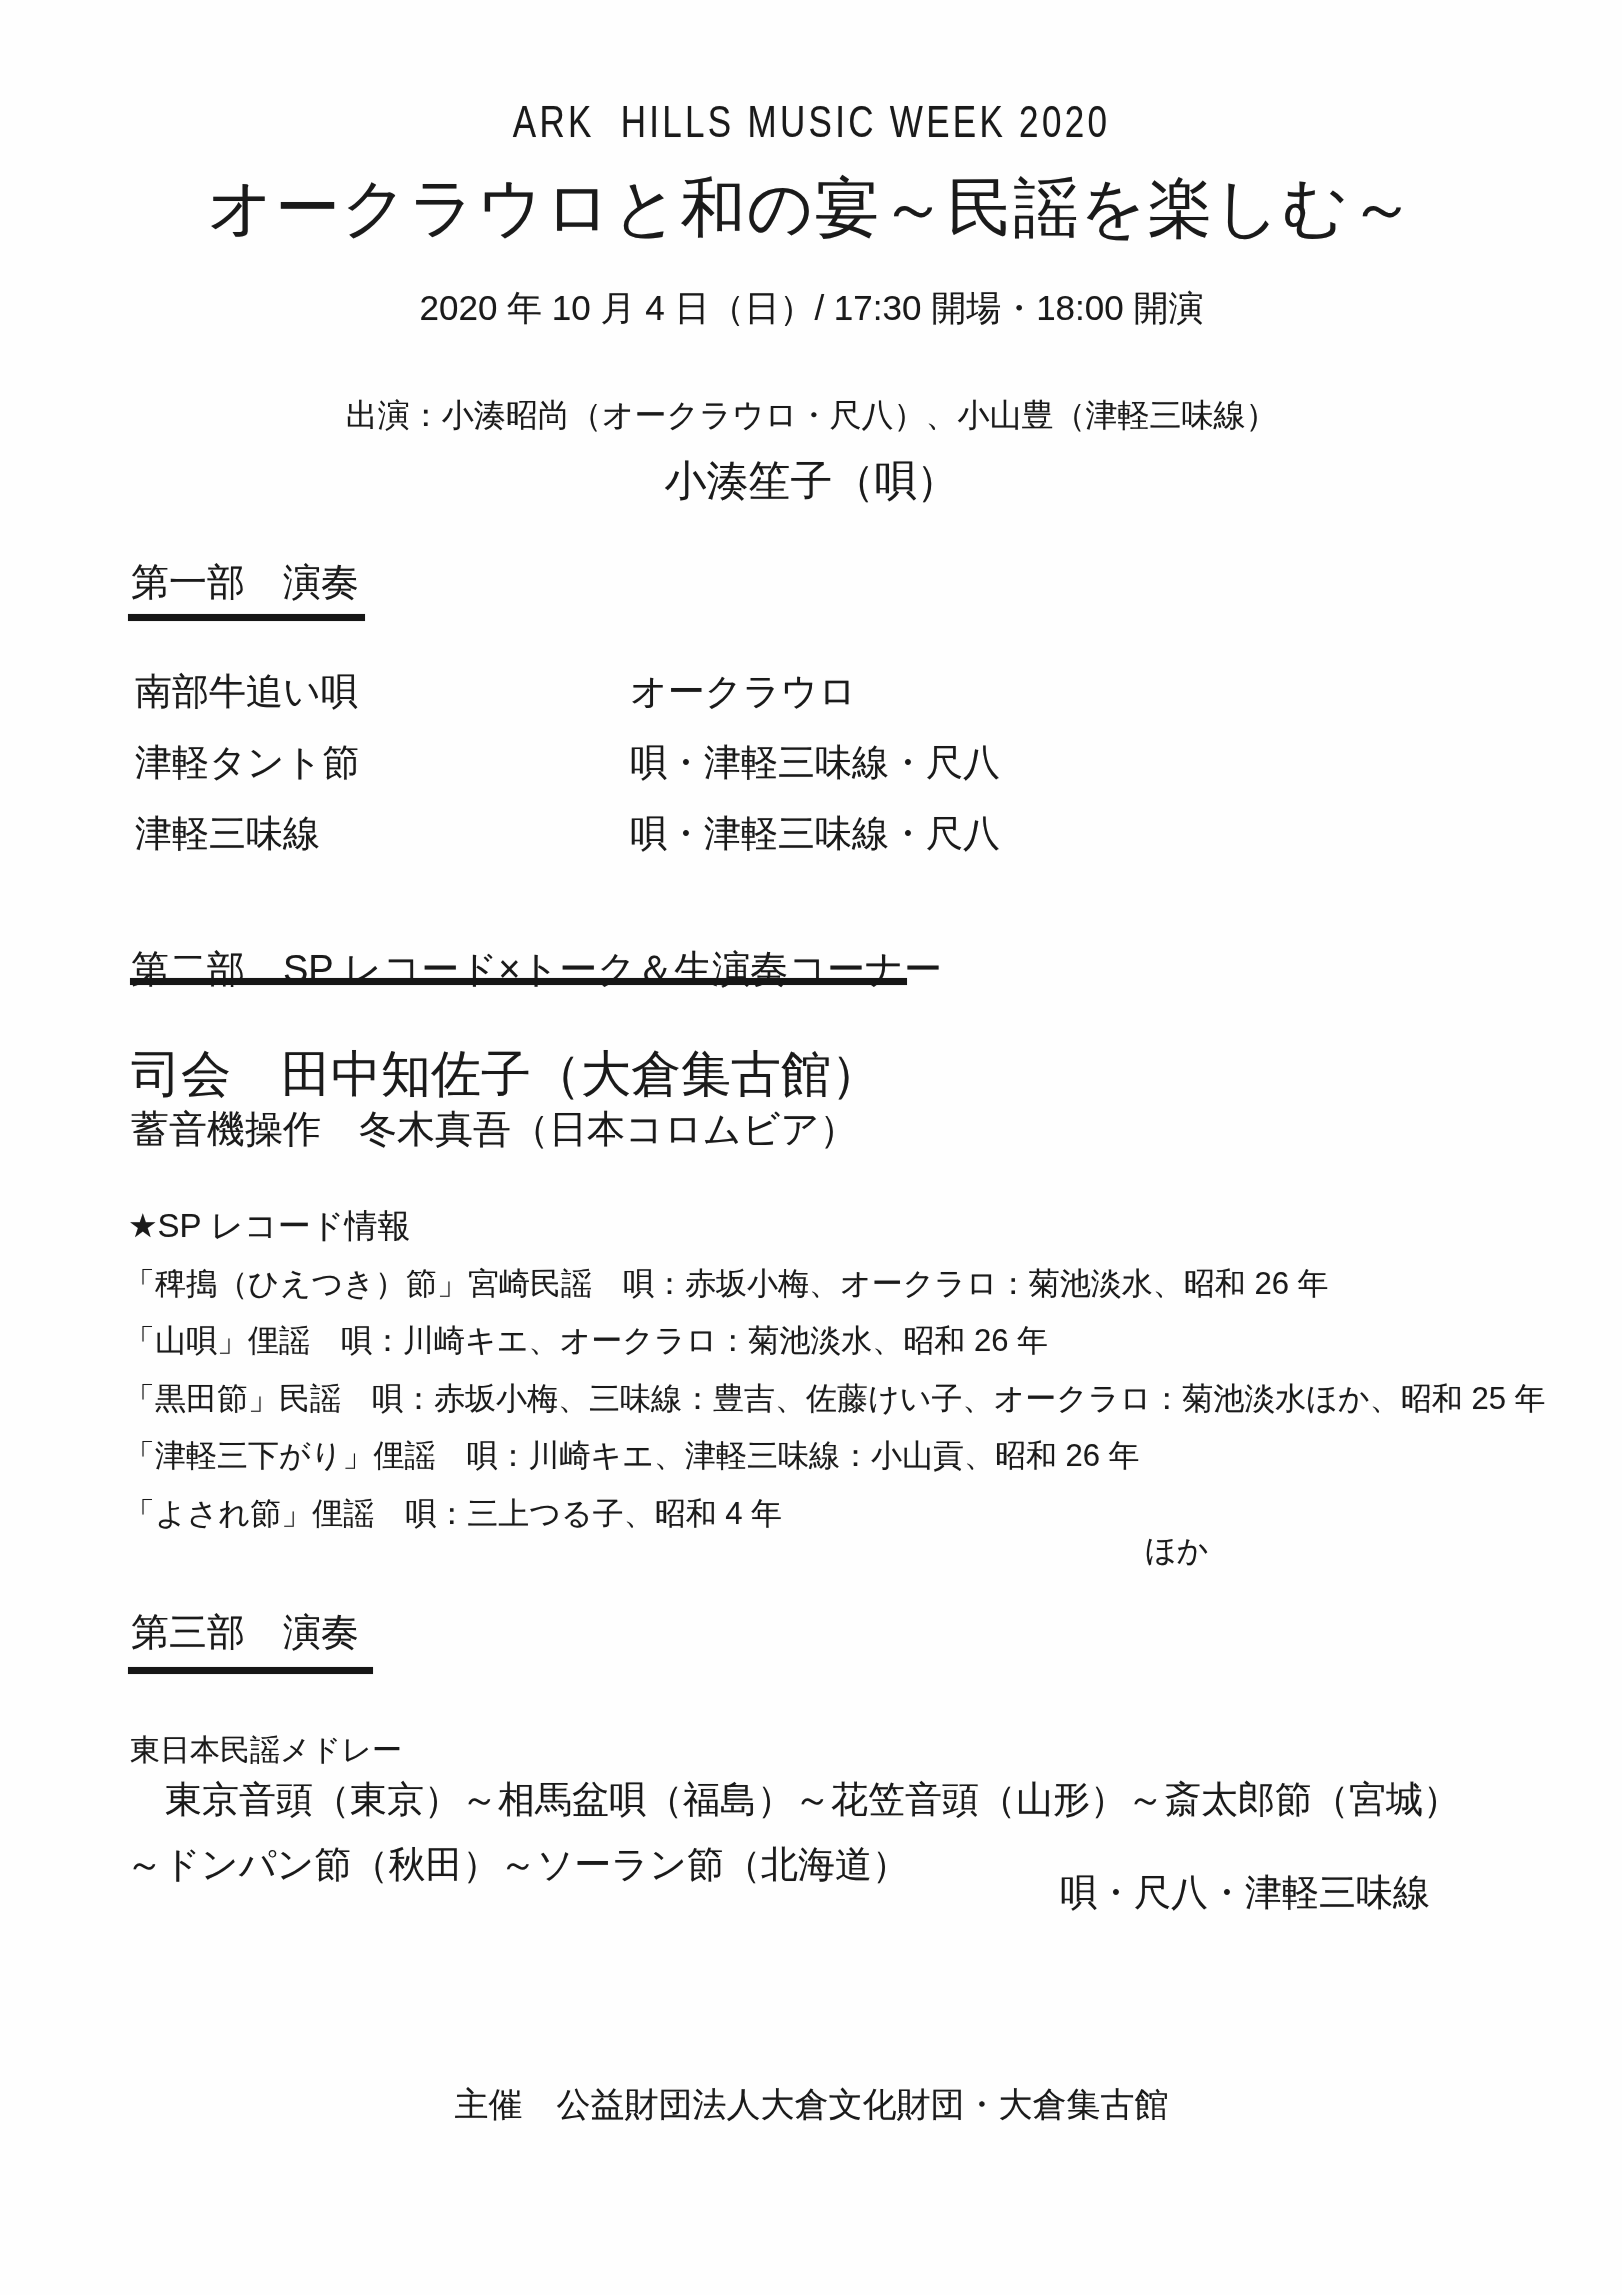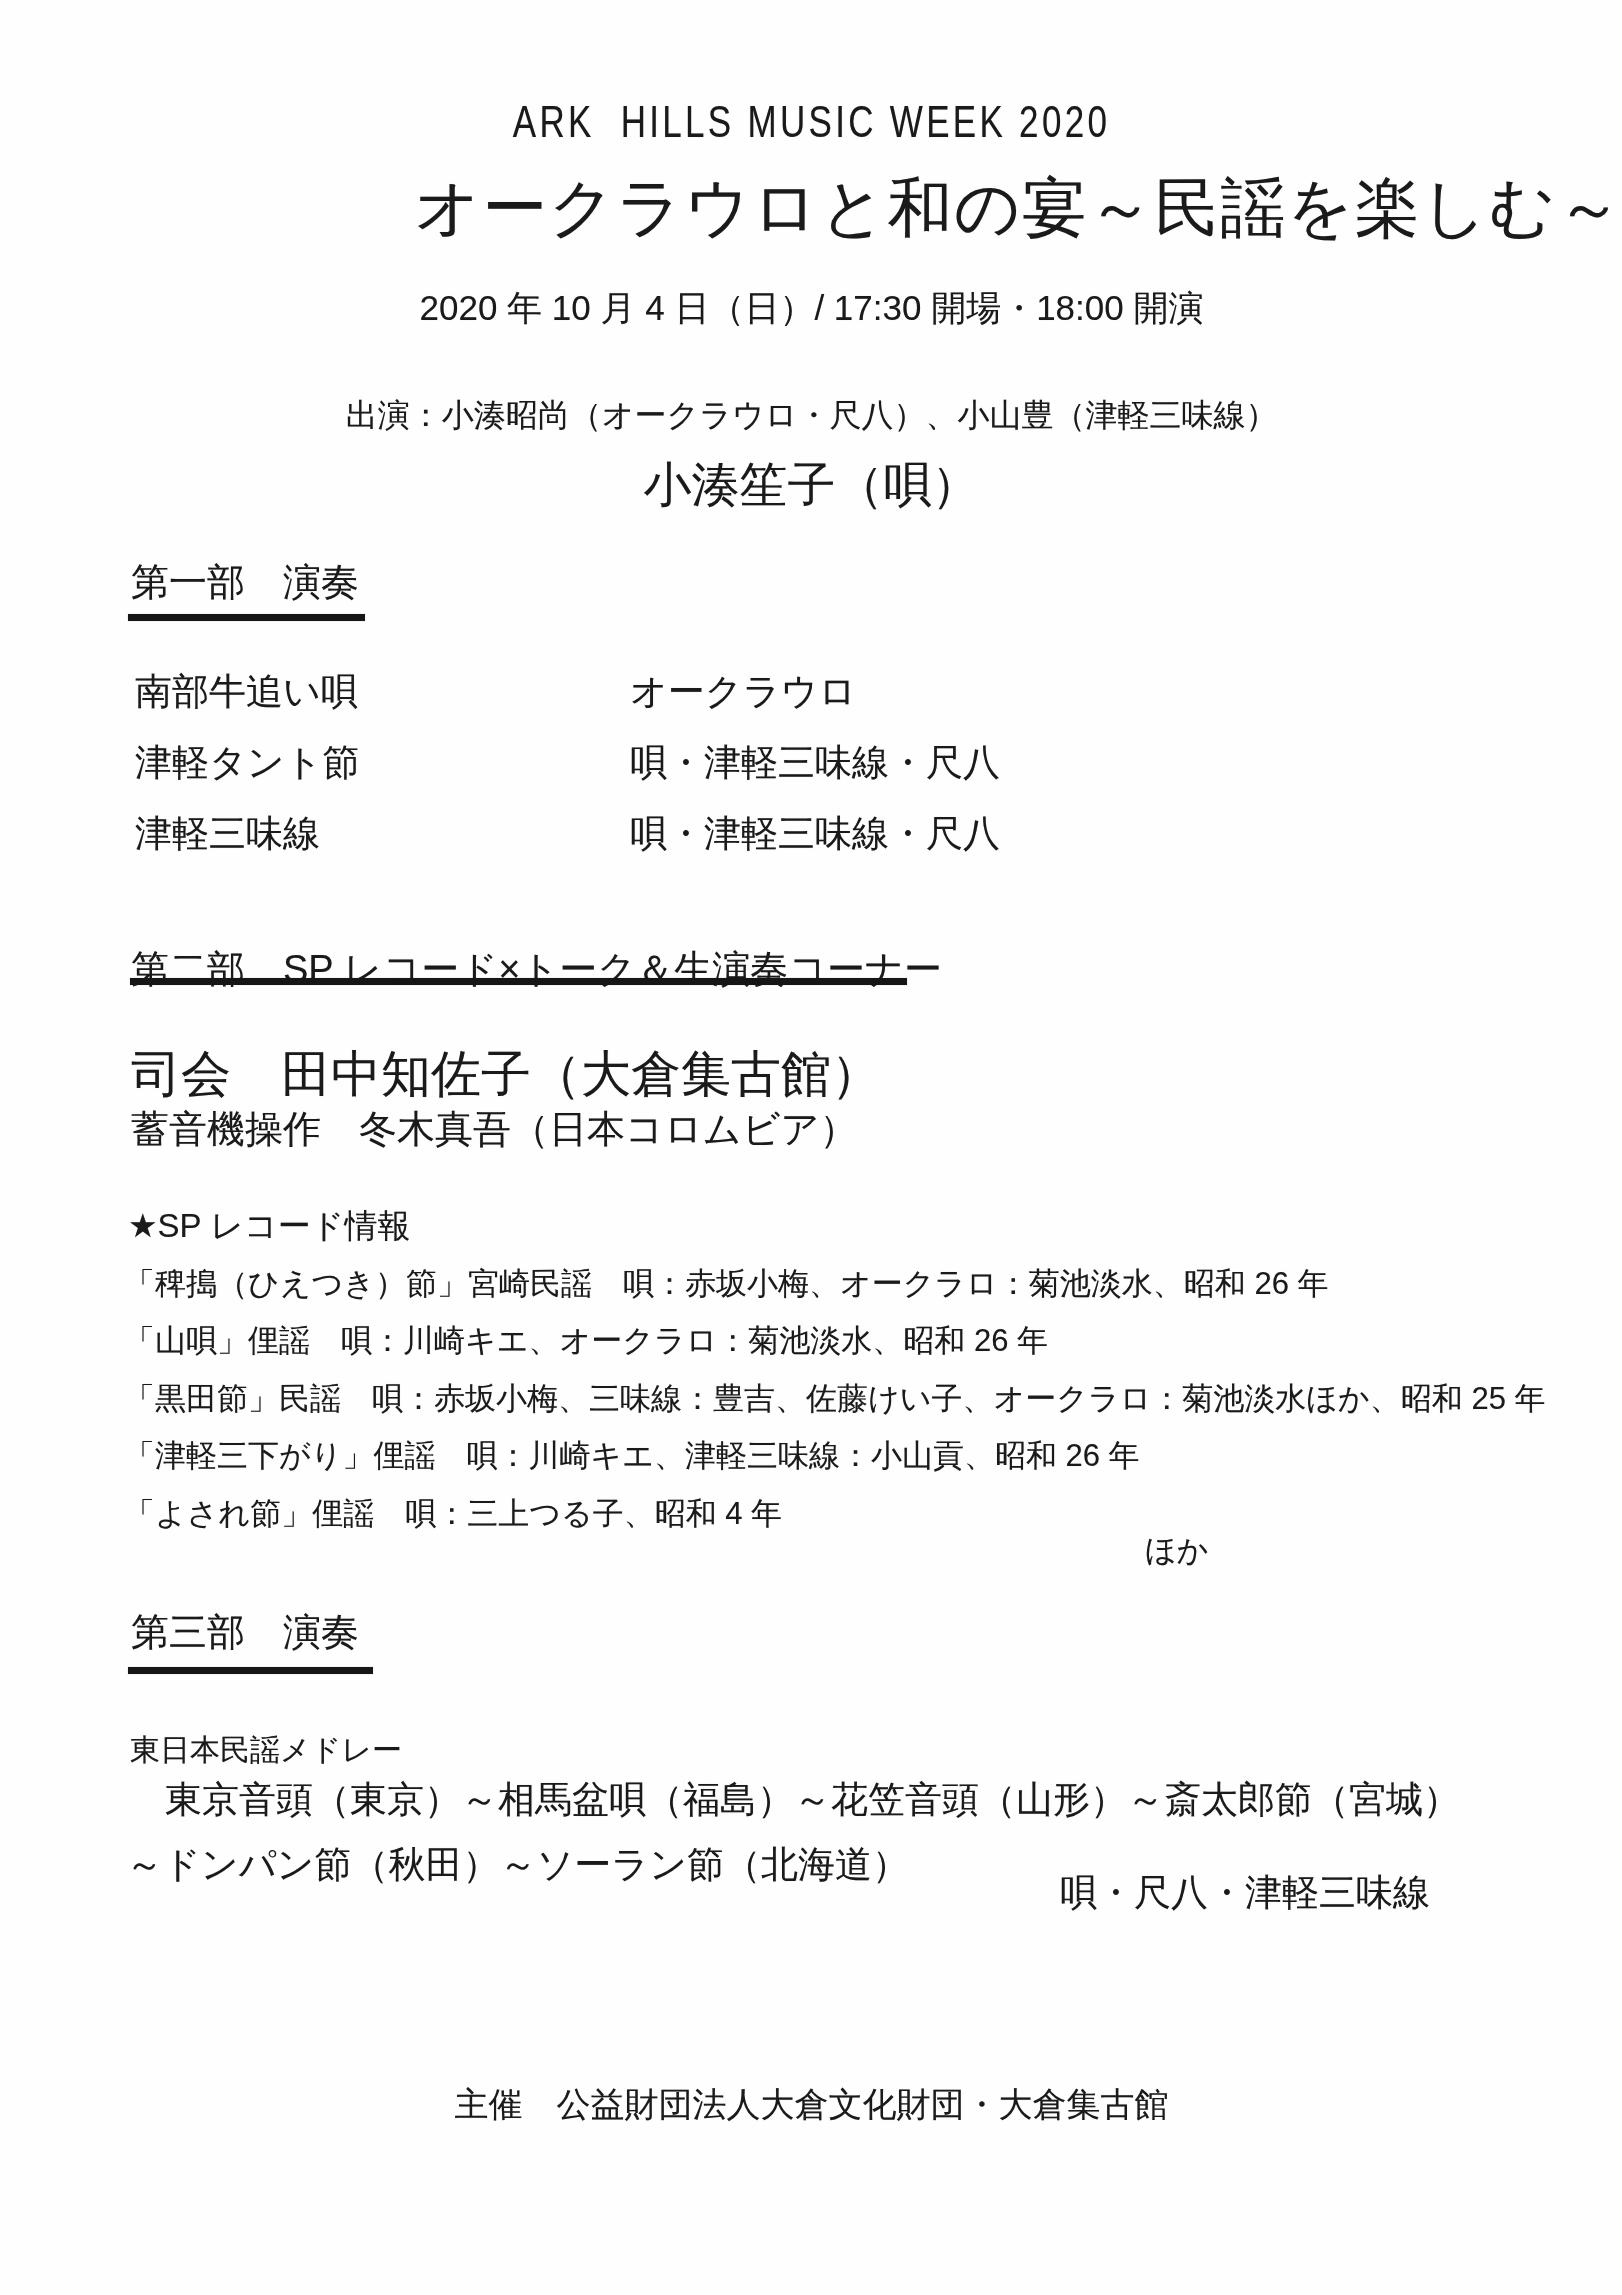--- a/index.html
+++ b/index.html
@@ -20,24 +20,24 @@
     white-space: pre-wrap;
     line-height: 1.15;
     text-shadow: 0 0 0.7px rgba(26,26,26,0.35);
   }
   .centered { left: 0; width: 1623px; text-align: center; }
 
   .event-line {
     top: 97px; font-size: 35px; letter-spacing: 3.3px;
     transform: scaleY(1.25); transform-origin: top center;
   }
-  .main-title { top: 171px; font-size: 65px; letter-spacing: 1.3px; text-align: right; }
+  .main-title { top: 171px; font-size: 65px; letter-spacing: 1.3px; }
   .date-line  { top: 288px; font-size: 35px; }
   .perf1 { top: 397px; font-size: 32px; }
-  .perf2 { top: 457px; font-size: 48px; text-align: center; }
+  .perf2 { top: 457px; font-size: 42px; text-align: center; }
 
   .heading { font-size: 38px; }
   .h1 { top: 561px;  left: 131px; }
   .h2 { top: 934px; left: 131px; margin-top: 14px; }
   .h3 { top: 1611px; left: 131px; }
   .rule {
     position: absolute; background: #161616; height: 6.5px;
     box-shadow: 0 0 0.7px rgba(0,0,0,.5);
   }
   .u1 { top: 614px;  left: 128px; width: 237px; }

